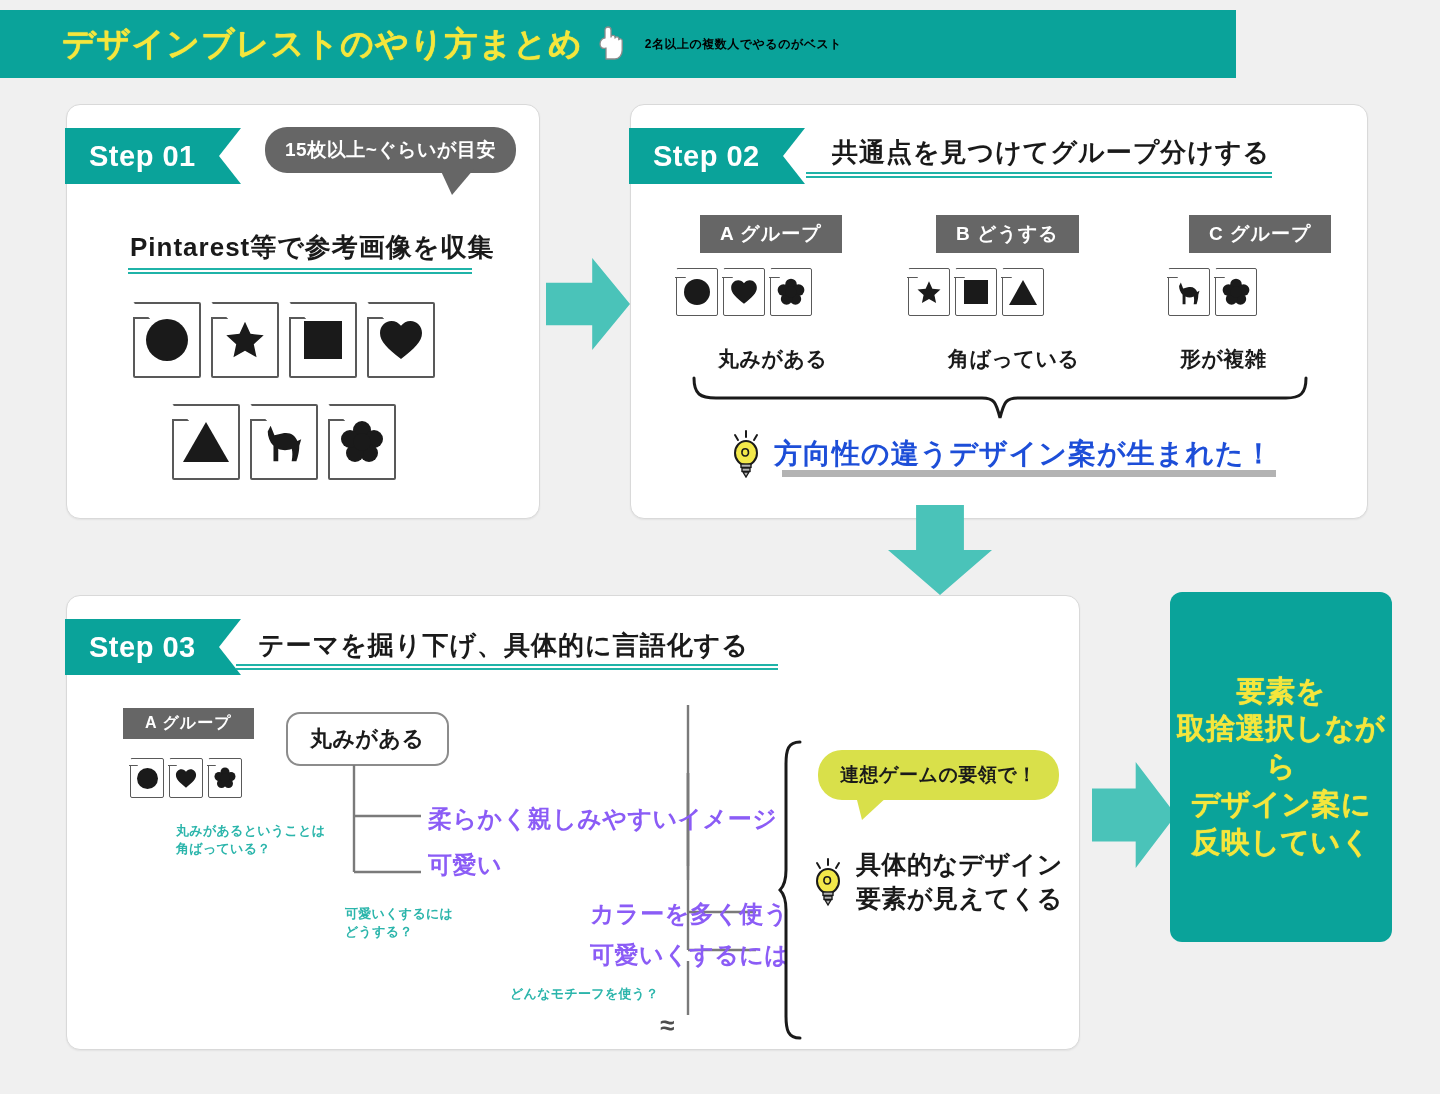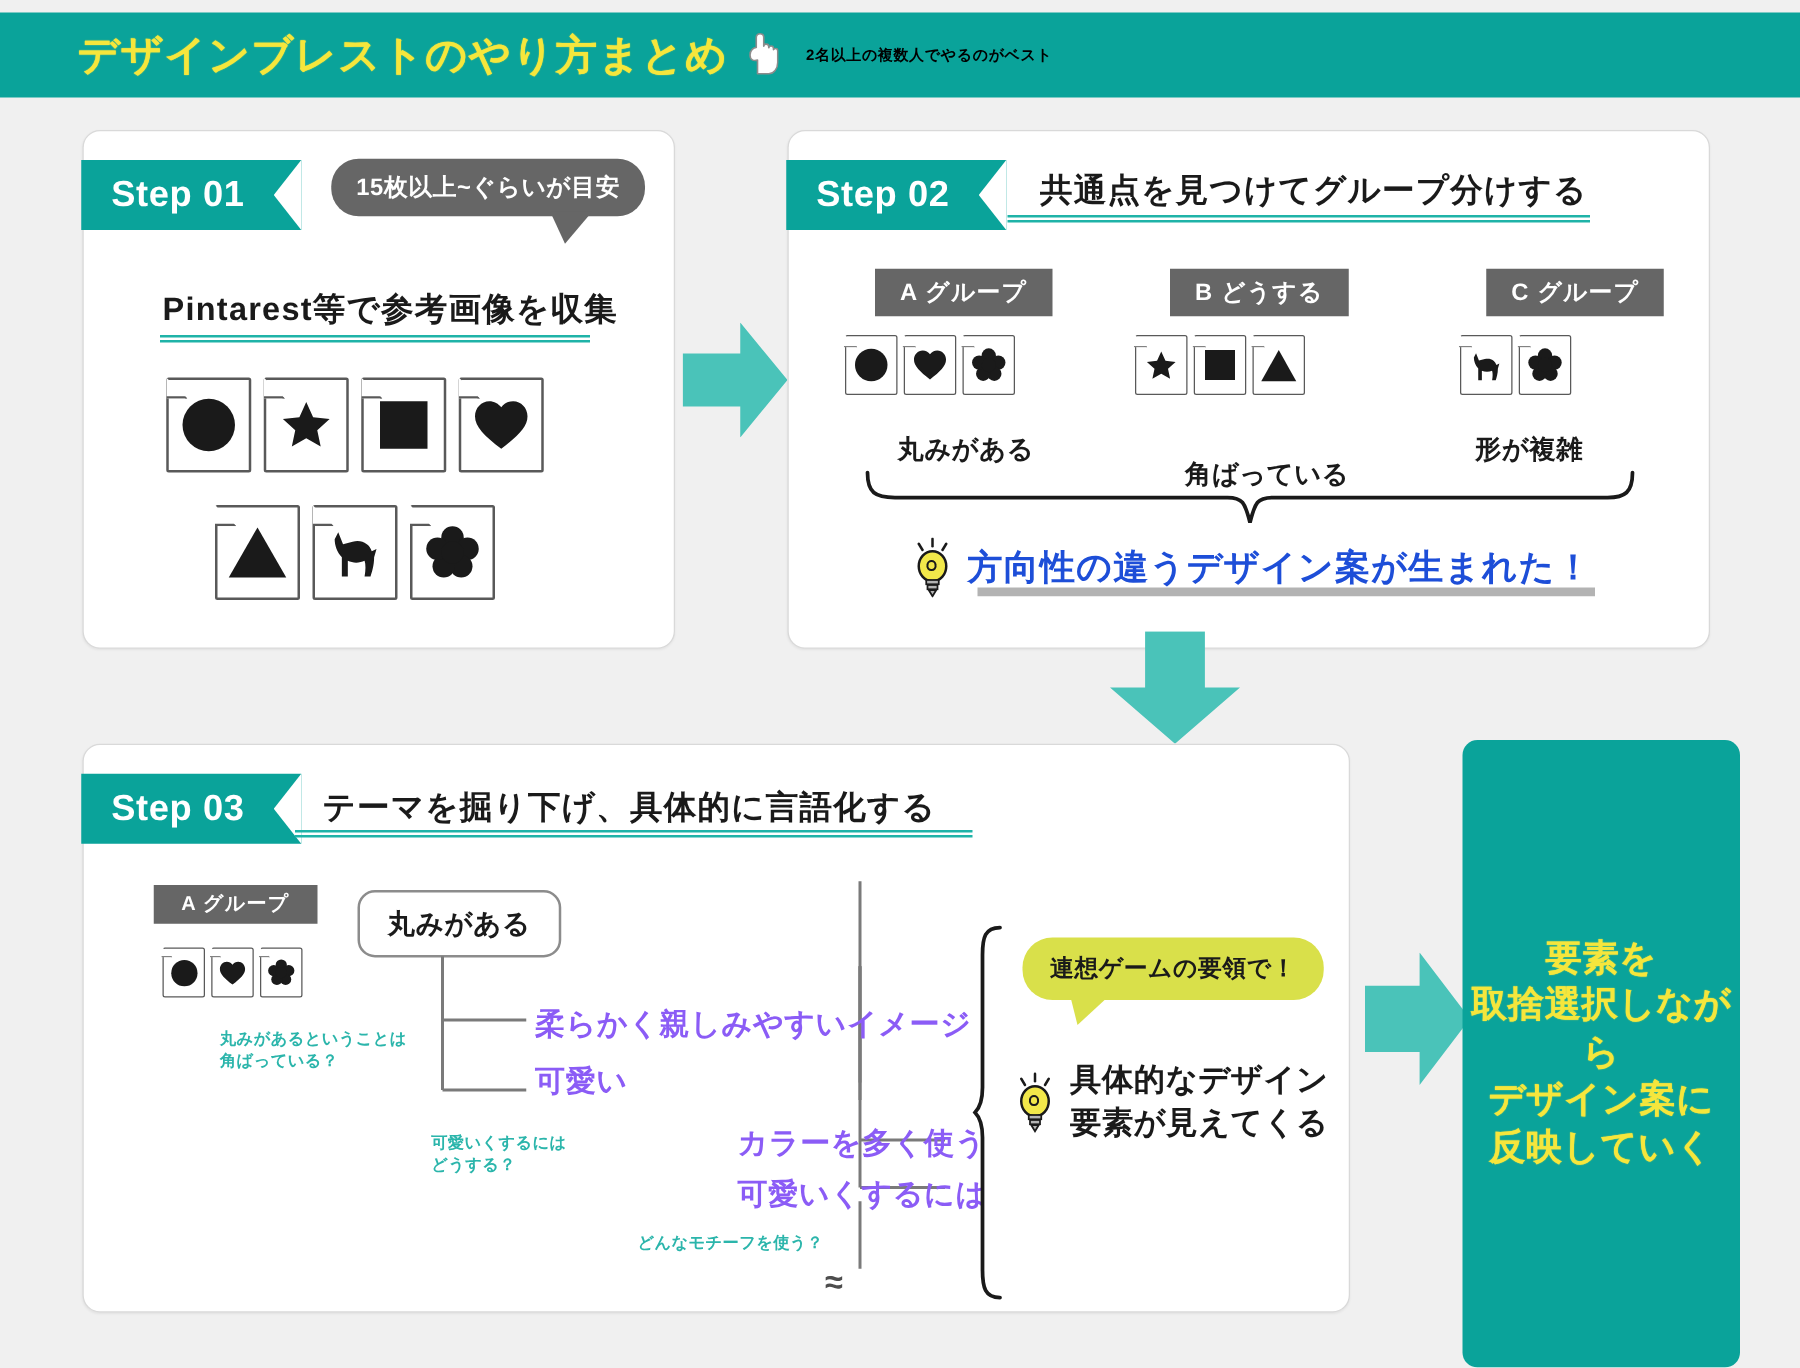--- a/index.html
+++ b/index.html
@@ -6,21 +6,21 @@
   body {
     width:1440px; height:1094px;
     background:#f0f0f0;
     font-family:"Liberation Sans", sans-serif;
     position:relative;
     overflow:hidden;
   }
 
   
   .header {
-    position:absolute; left:0; top:10px; width:1440px; height:68px;
+    position:absolute; left:0; top:10px; width:1236px; height:68px;
     background:#0aa39a;
     display:flex; align-items:center;
   }
   .header-title {
     margin-left:62px;
     color:#f5e63c;
     font-size:33px;
     font-weight:bold;
     letter-spacing:1px;
     text-shadow:0 0 1px #f5e63c;
@@ -179,21 +179,21 @@
   #gc-b { left:908px; top:268px; }
   #gc-c { left:1168px; top:268px; }
   #gc-a3 { left:130px; top:758px; }
 
   .group-caption {
     position:absolute;
     font-size:21px; font-weight:bold; color:#1a1a1a;
     letter-spacing:0.5px; white-space:nowrap;
   }
   #cap-a { left:718px; top:345px; }
-  #cap-b { left:948px; top:365px;font-family:Liberation Serif, serif; }
+  #cap-b { left:948px; top:345px;font-family:Liberation Serif, serif; }
   #cap-c { left:1180px; top:345px; }
 
   
   #brace2 { position:absolute; left:690px; top:372px; }
   .bulb-line {
     position:absolute; display:flex; align-items:center; gap:10px;
   }
   #concl2 { left:728px; top:430px; }
   #concl2 .txt {
     font-size:28px; font-weight:bold; color:#1d4ed8; letter-spacing:1px;
@@ -261,21 +261,21 @@
 
   #concl3 { position:absolute; left:810px; top:848px; display:flex; align-items:center; gap:10px; }
   #concl3 .txt {
     font-size:25px; font-weight:bold; color:#1a1a1a;
     line-height:1.35; letter-spacing:0.5px; white-space:nowrap;
   }
 
   
   #final-box {
     position:absolute; left:1170px; top:592px;
-    width:222px; height:502px;
+    width:222px; height:350px;
     background:#0aa39a;
     border-radius:12px;
     display:flex; align-items:center; justify-content:center;
   }
   #final-box .txt {
     color:#f5e63c; font-size:29px; font-weight:bold;
     line-height:1.3; text-align:center; letter-spacing:0.5px;
     text-shadow:0 0 1px #f5e63c;
   }
 </style>

